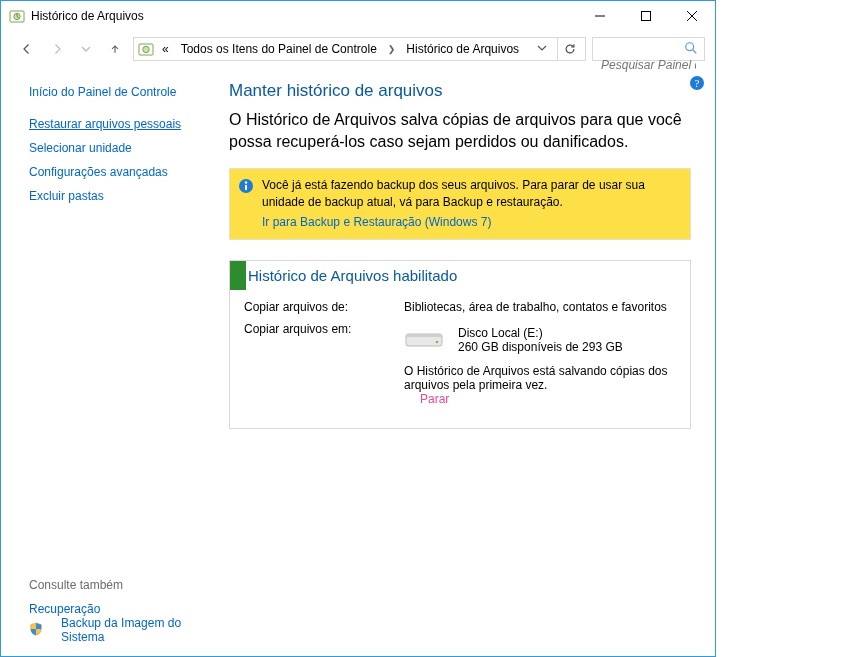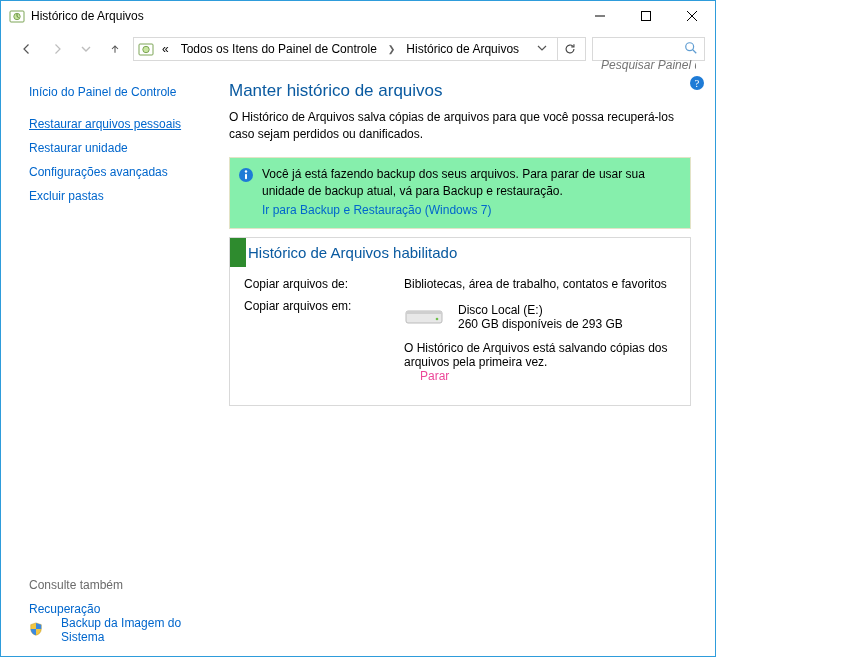--- a/index.html
+++ b/index.html
@@ -30,23 +30,23 @@
   .body { flex: 1; display: flex; padding: 0; position: relative; }
   .sidebar { width: 228px; padding: 18px 12px 12px 28px; display: flex; flex-direction: column; }
   .sidebar .home-link { color: #0066cc; font-size: 12px; margin-bottom: 18px; }
   .sidebar .side-link { color: #0066cc; font-size: 12px; margin-bottom: 10px; cursor: pointer; }
   .sidebar .side-link.active { text-decoration: underline; }
   .sidebar .seealso-block { margin-top: auto; }
   .sidebar .seealso { color: #6b6b6b; font-size: 12px; margin-bottom: 10px; }
   .sidebar .shield-row { display: flex; align-items: center; gap: 18px; }
   .main { flex: 1; padding: 14px 24px 12px 0; position: relative; }
   .main h1 { color: #0a5aa0; font-weight: 400; font-size: 17px; margin: 0 0 8px 0; }
-  .main .desc { font-size: 12px; margin-bottom: 14px; line-height: 1.4; }
-  
-  .info-banner { background: #86efac; border: 1px solid #e3e3c7; padding: 8px 10px 8px 8px; display: flex; gap: 8px; font-size: 12px; line-height: 1.45; margin-bottom: 8px; }
+  .main .desc { font-size: 16px; margin-bottom: 14px; line-height: 1.4; }
+  
+  .info-banner { background: #fde047; border: 1px solid #e3e3c7; padding: 8px 10px 8px 8px; display: flex; gap: 8px; font-size: 12px; line-height: 1.45; margin-bottom: 20px; }
   .info-banner .info-icon { flex: 0 0 16px; margin-top: 1px; }
   .info-banner a { color: #0066cc; text-decoration: none; display: inline-block; margin-top: 2px; }
   
   .status-panel { border: 1px solid #d9d9d9; margin-bottom: 12px; }
   .status-header { display: flex; align-items: stretch; }
   .status-green { width: 16px; background: #2e8b2e; }
   .status-title { padding: 6px 2px; color: #0a5aa0; font-size: 15px; }
   .status-body { padding: 10px 14px 14px 14px; font-size: 12px; }
   .kv-row { display: flex; margin-bottom: 8px; }
   .kv-label { width: 160px; }
@@ -161,21 +161,21 @@
       <svg width="16" height="16" viewBox="0 0 16 16">
           <circle cx="8" cy="8" r="7" fill="#1e7bd6"></circle>
           <text x="8" y="12" text-anchor="middle" font-size="11" fill="#fff" font-family="Segoe UI">?</text>
         </svg>
     </span>
 
     <div class="sidebar">
       <a class="home-link plain">Início do Painel de Controle</a>
 
       <a class="side-link active">Restaurar arquivos pessoais</a>
-      <a class="side-link">Restaurar unidade</a>
+      <a class="side-link">Selecionar unidade</a>
       <a class="side-link">Configurações avançadas</a>
       <a class="side-link">Excluir pastas</a>
 
       <div class="seealso-block">
         <div class="seealso">Consulte também</div>
         <a class="side-link">Recuperação</a>
         <div class="shield-row">
           <span>
             <svg width="14" height="14" viewBox="0 0 16 16">
               <path d="M8 1 L14 3 V8 C14 12 11 14.5 8 15 C5 14.5 2 12 2 8 V3 Z" fill="#f3c743" stroke="#b78b10" stroke-width="0.5"></path>

